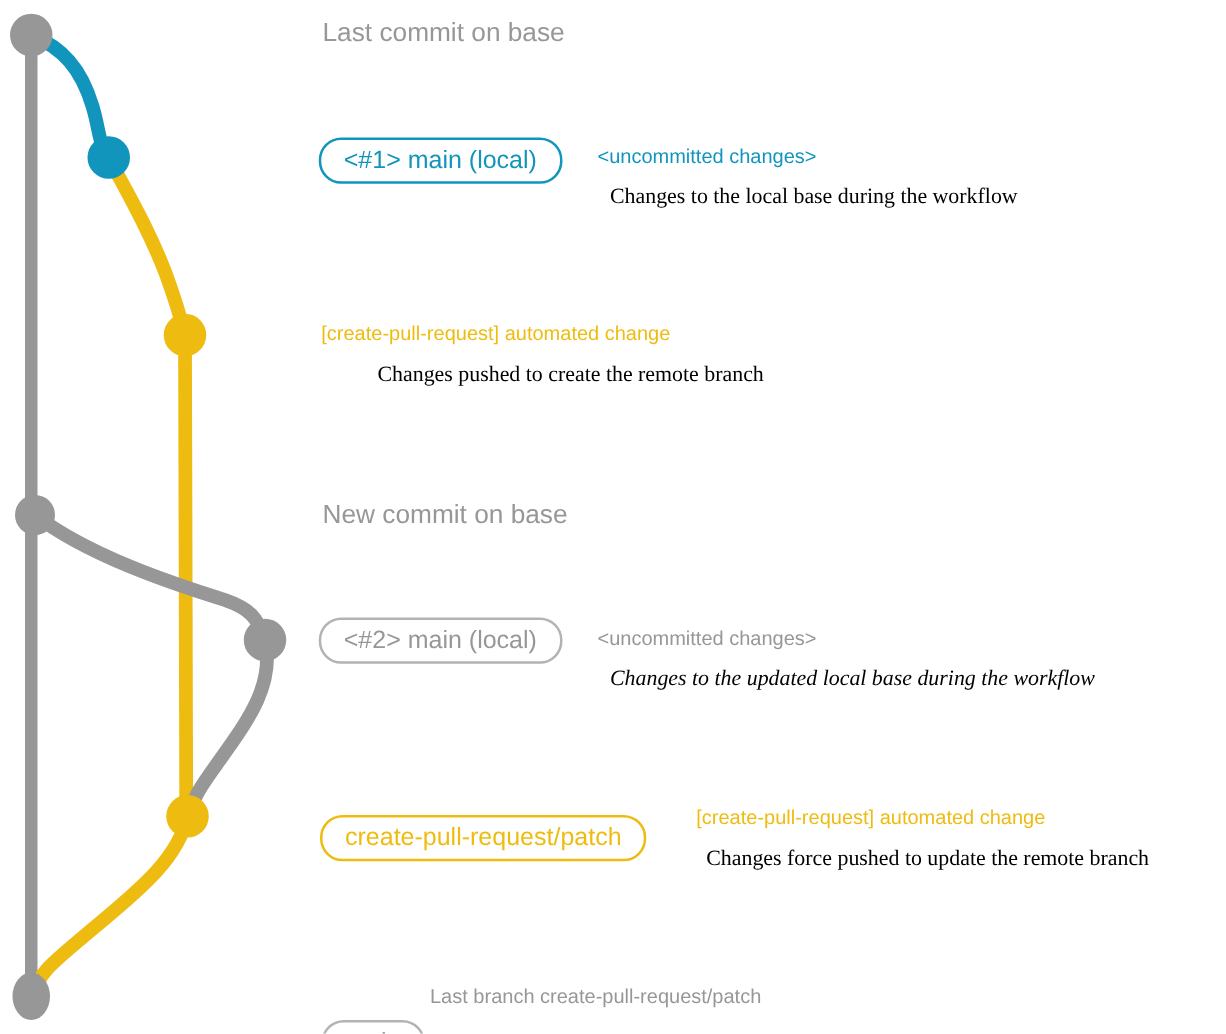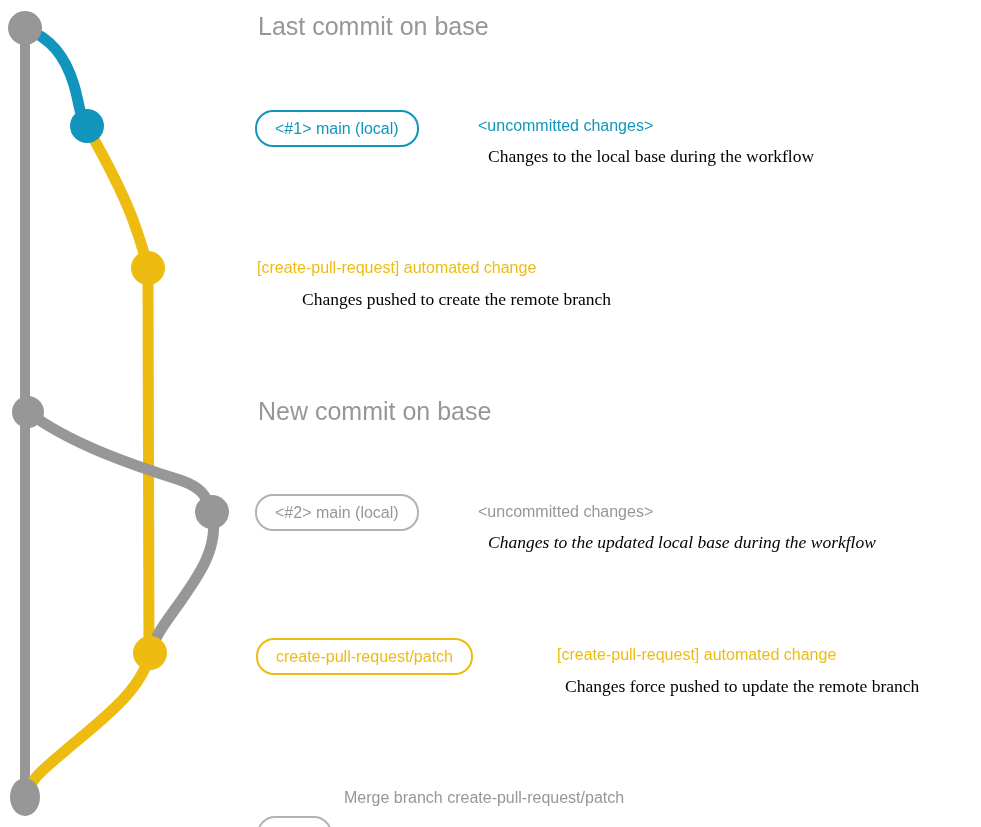--- a/index.html
+++ b/index.html
@@ -25,41 +25,41 @@
   .s-teal   { stroke: var(--teal); }
   .s-yellow { stroke: var(--yellow); }
   .f-gray   { fill: var(--gray); }
   .f-teal   { fill: var(--teal); }
   .f-yellow { fill: var(--yellow); }
   .branch-path { fill: none; stroke-width: 11; }
   .trunk-path  { fill: none; stroke-width: 10; }
 
   .hdr {
     position: absolute;
-    font-size: 25px;
+    font-size: 21px;
     line-height: 25px;
     color: var(--gray);
     white-space: nowrap;
   }
   .badge {
     position: absolute;
     display: inline-flex;
     align-items: center;
     justify-content: center;
     height: 33px;
     padding: 0 18px;
     border: 2px solid;
     border-radius: 18px;
-    font-size: 16px;
+    font-size: 20px;
     white-space: nowrap;
     box-sizing: content-box;
   }
   .badge.b-teal   { border-color: var(--teal);       color: var(--teal); }
   .badge.b-gray   { border-color: var(--gray-light); color: var(--gray); }
-  .badge.b-yellow { border-color: var(--yellow);     color: var(--yellow); }
+  .badge.b-yellow { border-color: var(--yellow);     color: var(--yellow); margin-top: 14px; }
   .title {
     position: absolute;
     font-size: 16px;
     line-height: 24px;
     white-space: nowrap;
   }
   .t-teal   { color: var(--teal); }
   .t-gray   { color: var(--gray); }
   .t-yellow { color: var(--yellow); }
   .desc {
@@ -112,15 +112,15 @@
 
   <div class="badge b-gray" style="left:255px; top:494px;">&lt;#2&gt; main (local)</div>
   <div class="title t-gray" style="left:478px; top:500px;">&lt;uncommitted changes&gt;</div>
   <div class="desc" style="left:488px; top:532px;font-style:italic;">Changes to the updated local base during the workflow</div>
 
   <div class="badge b-yellow" style="left:256px; top:638px;">create-pull-request/patch</div>
   <div class="title t-yellow" style="left:557px; top:643px;">[create-pull-request] automated change</div>
   <div class="desc" style="left:565px; top:676px;">Changes force pushed to update the remote branch</div>
 
   <div class="badge b-gray" style="left:257px; top:816px;">main</div>
-  <div class="title t-gray" style="left:344px; top:786px;">Merge branch create-pull-request/patch</div>
+  <div class="title t-gray" style="left:344px; top:786px;">Last branch create-pull-request/patch</div>
 
 </div>
 
 </body></html>

